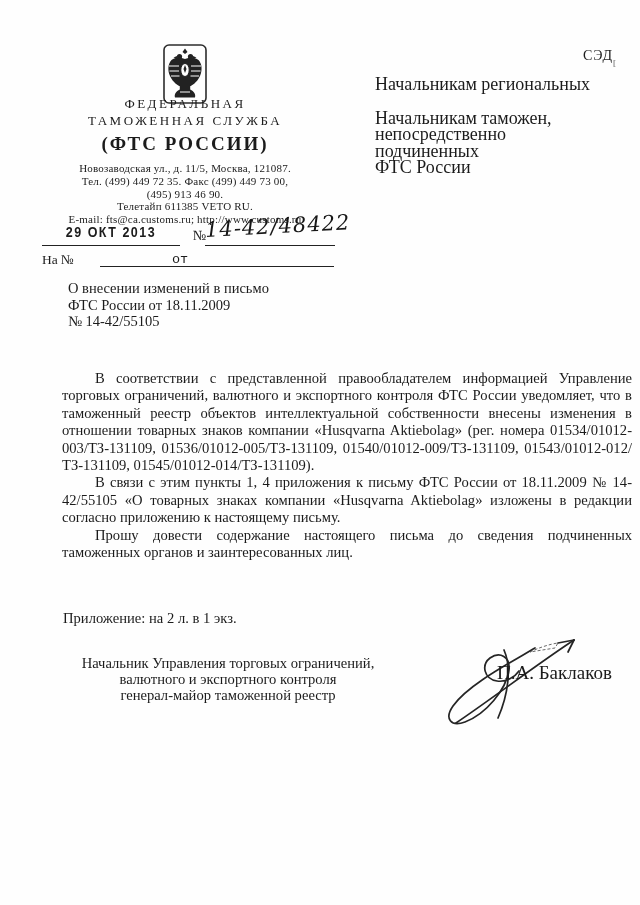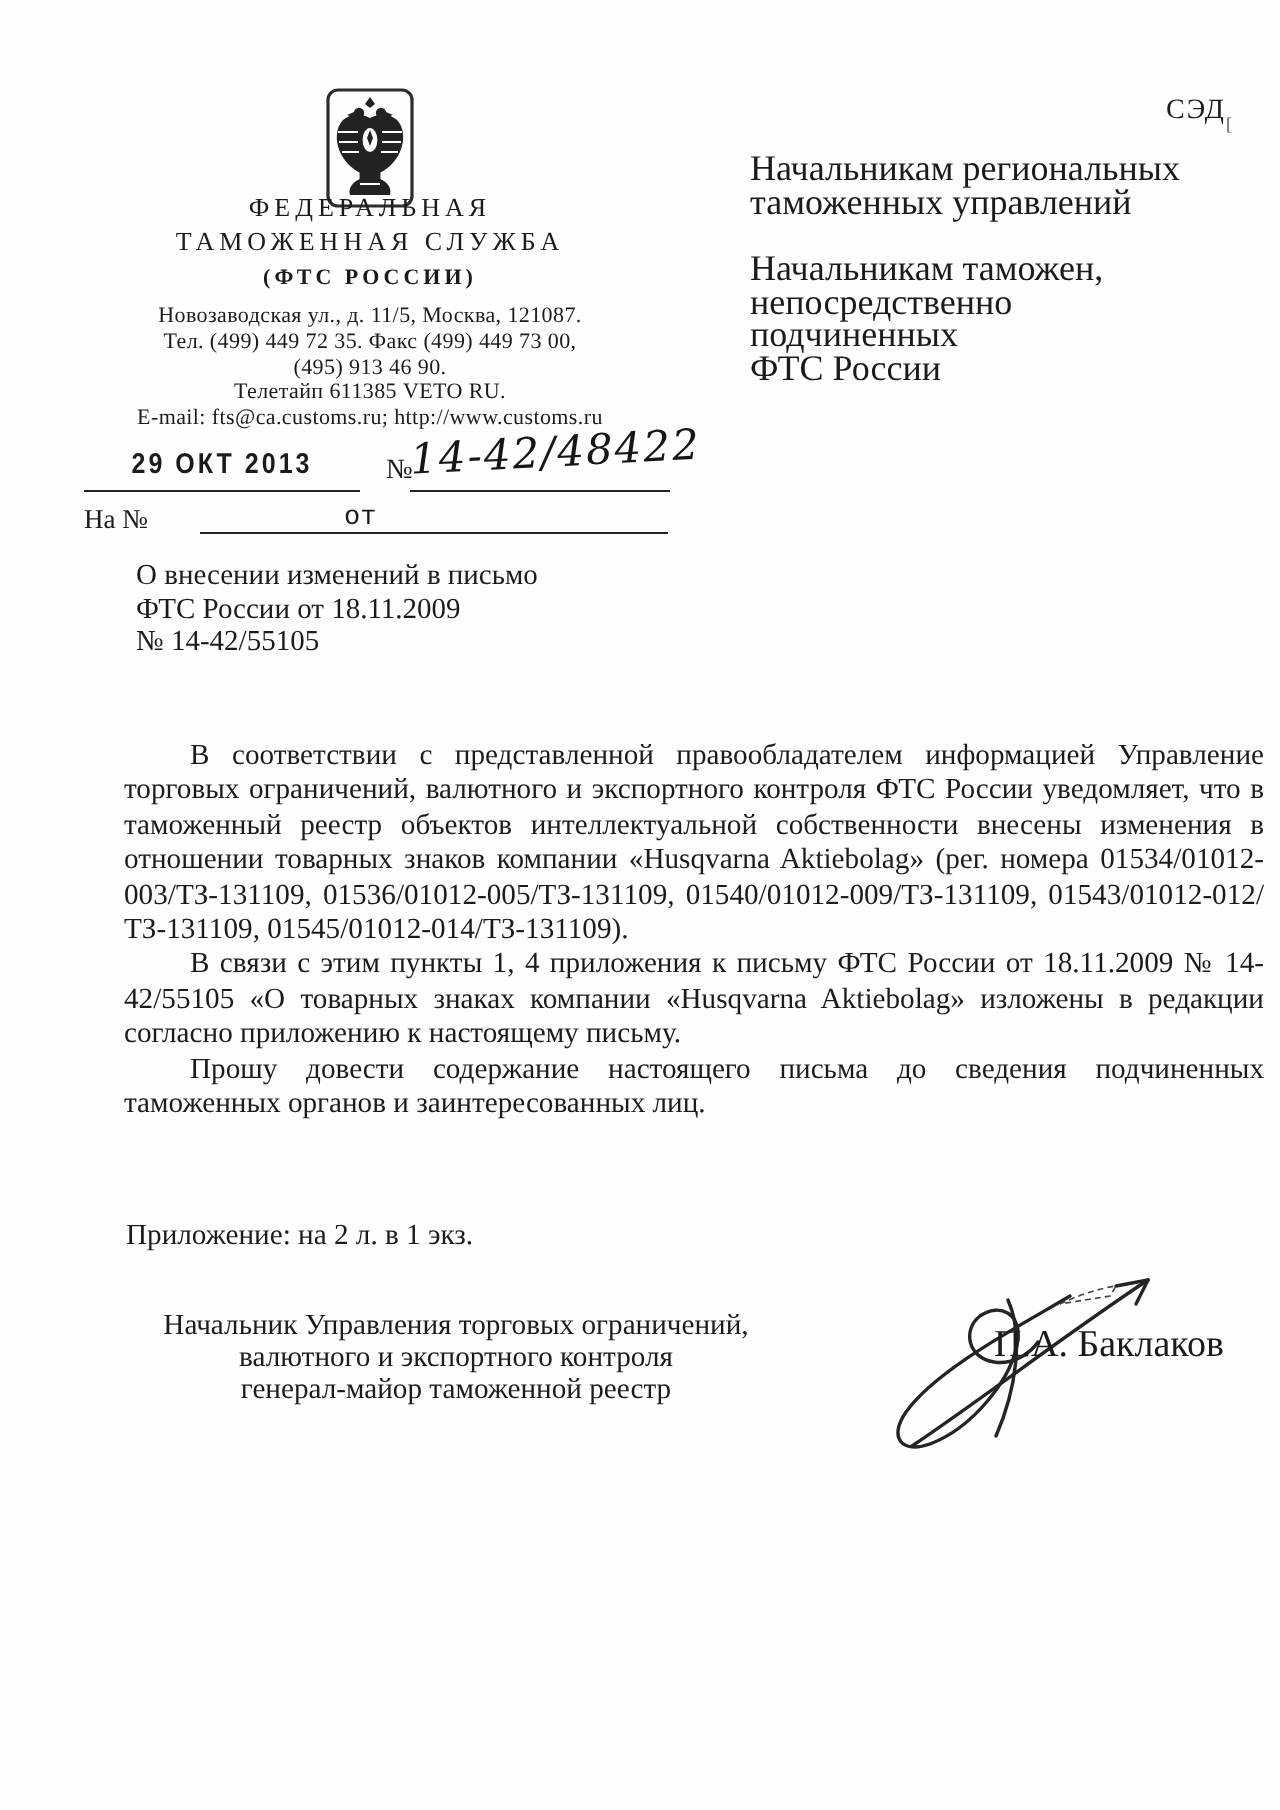--- a/index.html
+++ b/index.html
@@ -24,21 +24,21 @@
 
   
   .emblem { position: absolute; left: 163px; top: 44px; }
 
   
   .org-block {
     position: absolute; left: 33px; top: 95px; width: 304px;
     text-align: center;
   }
   .org-line { font-weight: normal; font-size: 13px; letter-spacing: 2.5px; line-height: 17px; }
-  .org-short { font-weight: bold; font-size: 11px; letter-spacing: 2px; margin-top: 4px; }
+  .org-short { font-weight: bold; font-size: 19px; letter-spacing: 2px; margin-top: 4px; }
   .addr { margin-top: 7px; font-size: 11px; line-height: 12.8px; letter-spacing: 0.2px; }
 
   
   .date-row { position: absolute; left: 42px; top: 218px; width: 290px; height: 30px; }
   .date-line {
     position: absolute; left: 0; top: 0; width: 138px; height: 28px;
     border-bottom: 1.5px solid #222; text-align: center;
   }
   .date-stamp {
     display: inline-block; margin-top: 7px;
@@ -142,21 +142,20 @@
   <div class="ref-row">
     <span class="ref-na">На №</span>
     <span class="ref-line1"></span>
     <span class="ref-ot">от</span>
     <span class="ref-line2"></span>
   </div>
 
   <div class="recipients">
     <div class="recipient-group">
       <div>Начальникам региональных</div>
-      <div>таможенных управлений</div>
     </div>
     <div class="recipient-group">
       <div>Начальникам таможен,</div>
       <div>непосредственно подчиненных</div>
       <div>ФТС России</div>
     </div>
   </div>
 
   <div class="subject">
     <div>О внесении изменений в письмо</div>

